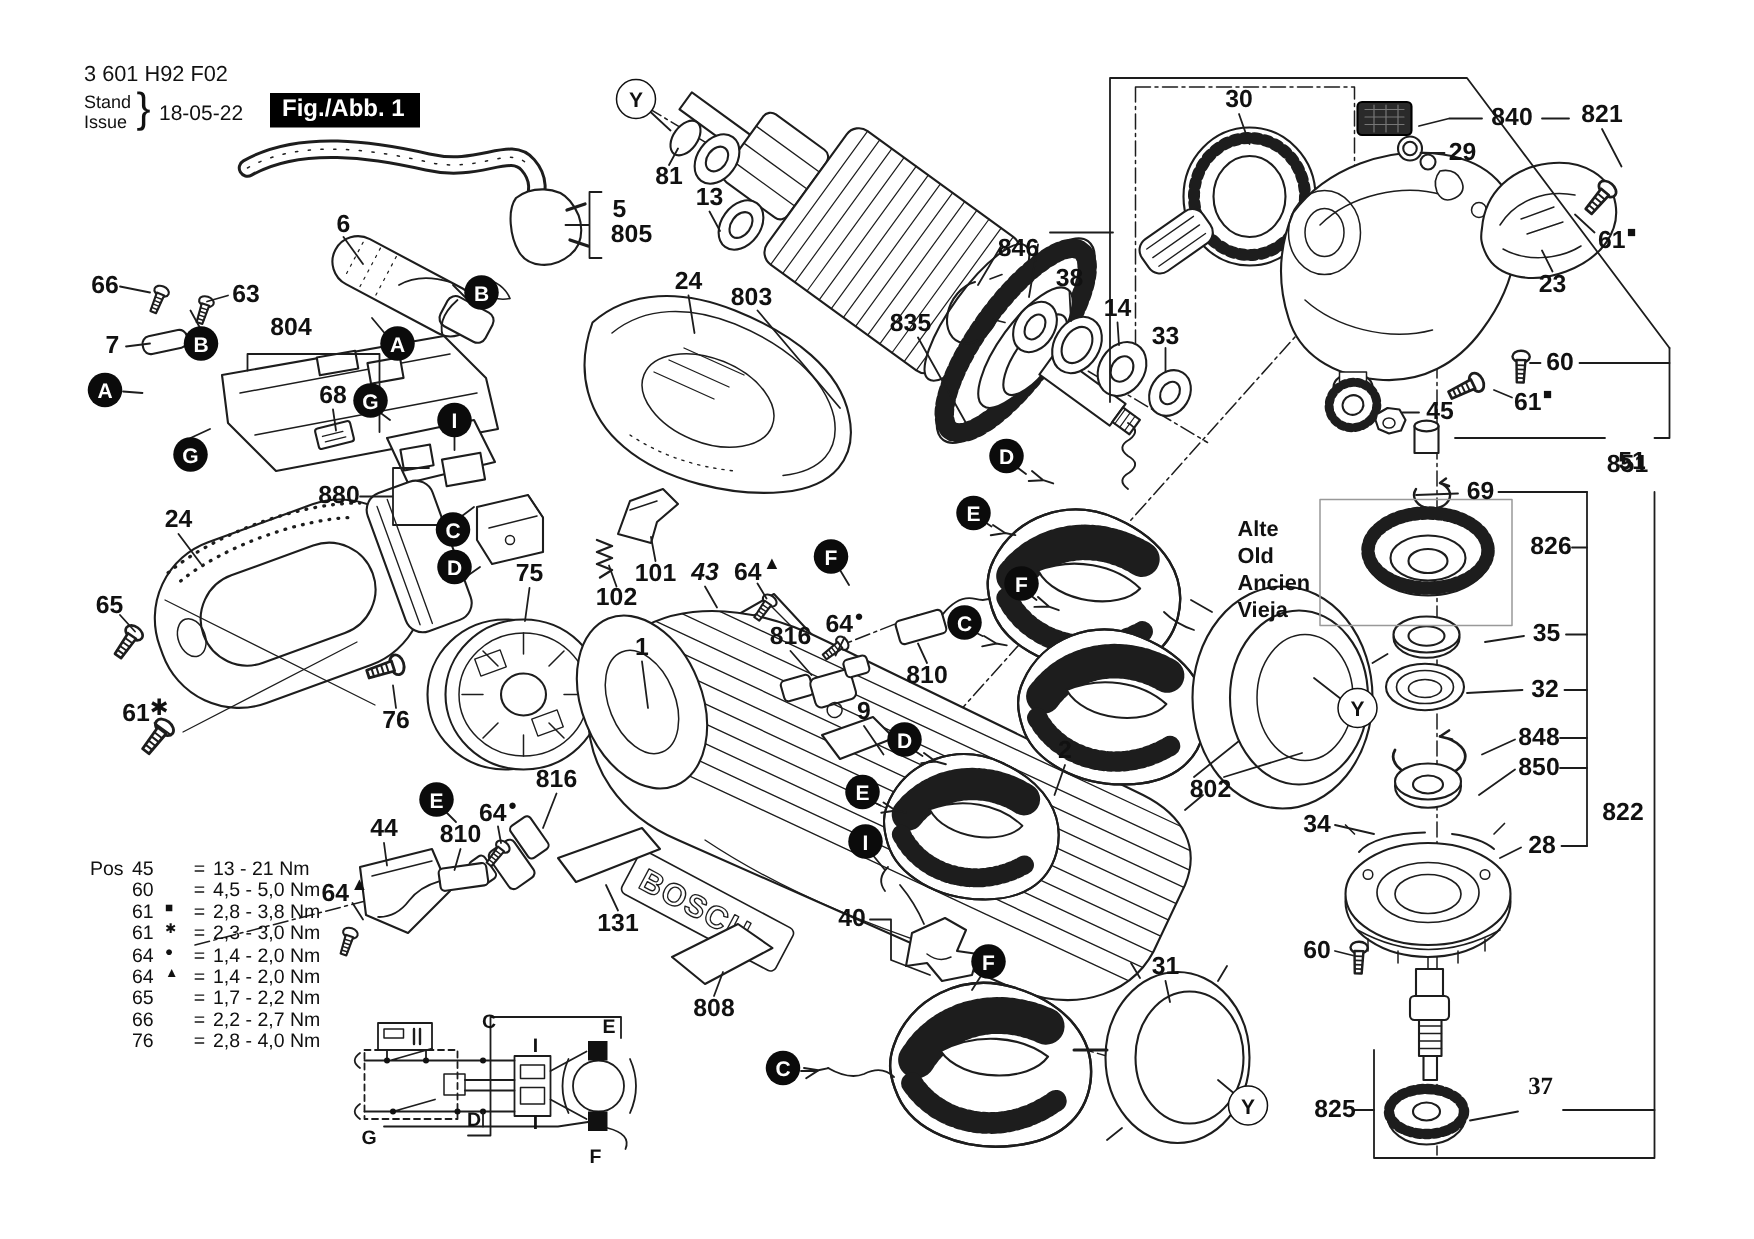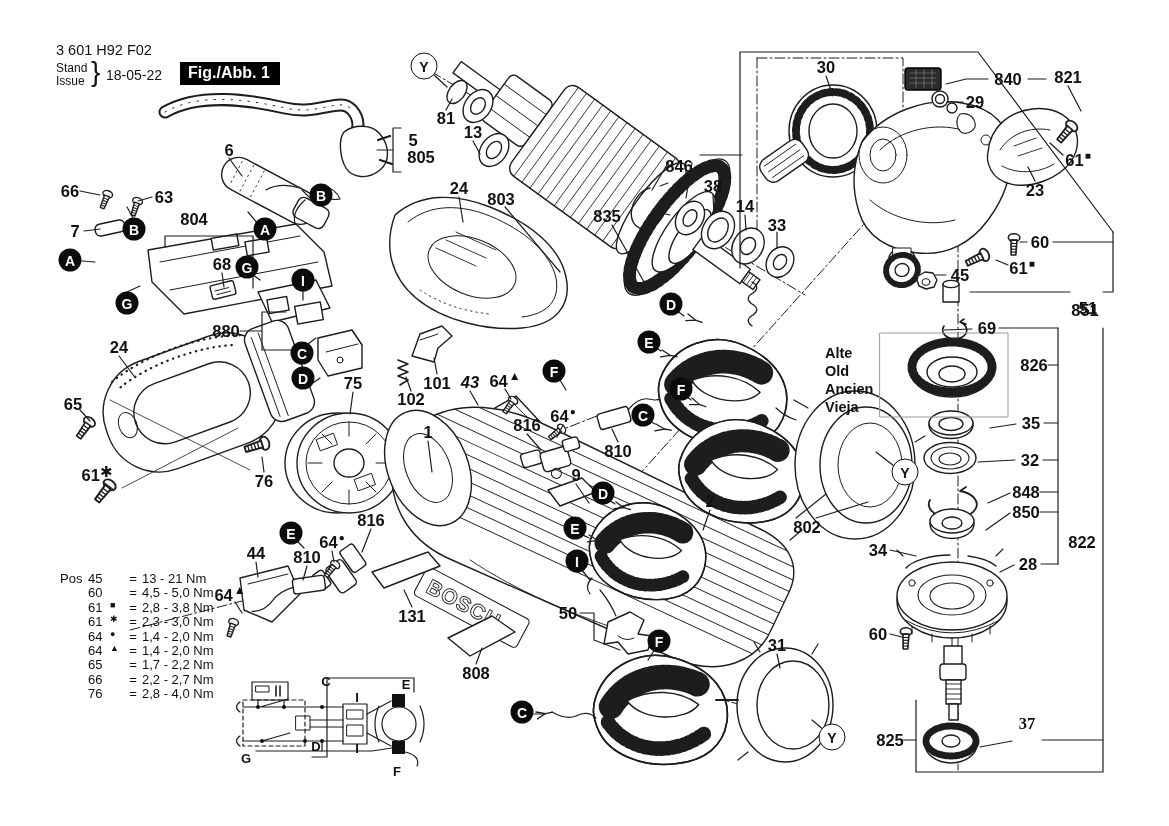--- a/index.html
+++ b/index.html
@@ -583,21 +583,21 @@
       <div class="part-label" style="left: 576px; top: 475px;">9</div>
       <div class="part-label" style="left: 710px; top: 501px;">2</div>
       <div class="part-label" style="left: 807px; top: 527px; text-align: center;">802</div>
       <div class="part-label" style="left: 256px; top: 553px;">44</div>
       <div class="part-label" style="left: 230px; top: 594px;">64<span class="pmark mk-tri">▲</span></div>
       <div class="part-label" style="left: 307px; top: 557px;">810</div>
       <div class="part-label" style="left: 332px; top: 542px;">64<span class="pmark mk-dot">●</span></div>
       <div class="part-label" style="left: 371px; top: 520px;">816</div>
       <div class="part-label" style="left: 412px; top: 616px;">131</div>
       <div class="part-label" style="left: 476px; top: 673px;">808</div>
-      <div class="part-label" style="left: 568px; top: 613px;">50</div>
+      <div class="part-label" style="left: 568px; top: 613px;">40</div>
       <div class="part-label" style="left: 777px; top: 645px;">31</div>
     </div>
 <div>
       <div class="ref-letter filled" style="left: 321px; top: 195px;">B</div>
       <div class="ref-letter filled" style="left: 265px; top: 229px;">A</div>
       <div class="ref-letter filled" style="left: 134px; top: 229px;">B</div>
       <div class="ref-letter filled" style="left: 70px; top: 260px;">A</div>
       <div class="ref-letter filled" style="left: 127px; top: 303px;">G</div>
       <div class="ref-letter filled" style="left: 247px; top: 267px;">G</div>
       <div class="ref-letter filled" style="left: 303px; top: 280px;">I</div>

